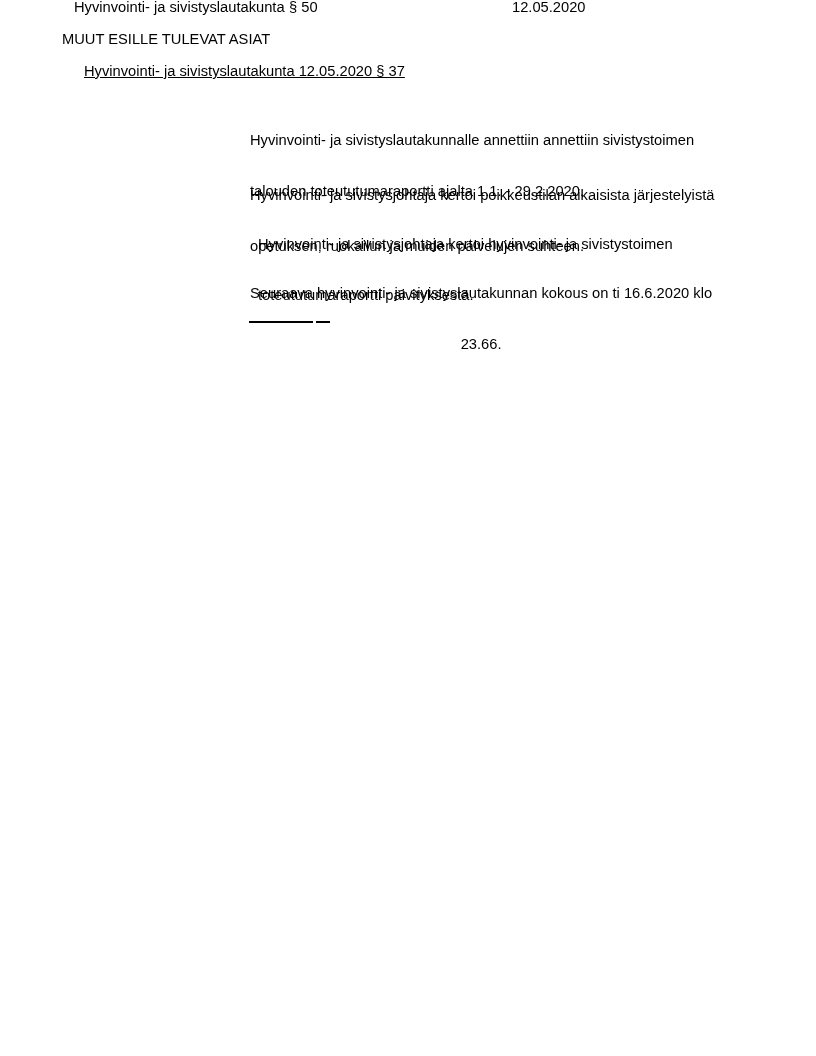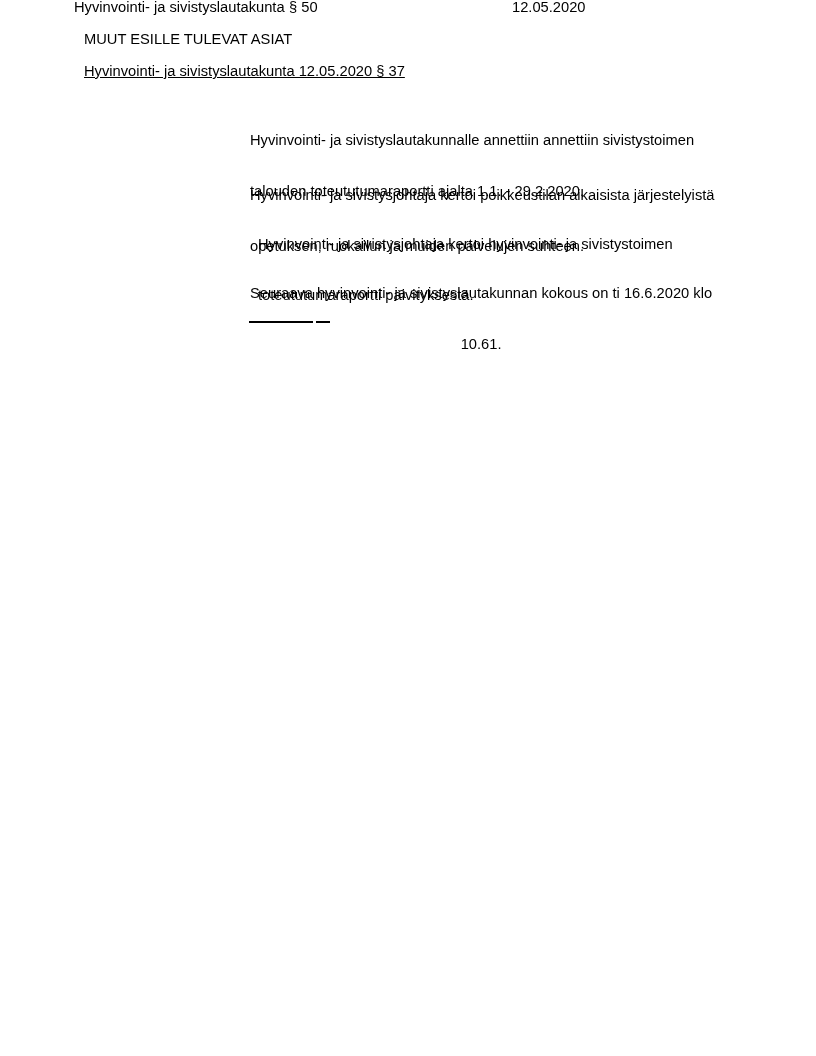--- a/index.html
+++ b/index.html
@@ -18,21 +18,21 @@
     line-height: 17px;
     overflow: hidden;
   }
   .line, .para {
     position: absolute;
     white-space: pre;
   }
   .header-committee { left: 74px;  top: -1px; }
   .header-section   { left: 289px; top: -1px; }
   .header-date      { left: 512px; top: -1px; }
-  .doc-title        { left: 84px;  top: 31px; }
+  .doc-title        { left: 62px;  top: 31px; }
   .doc-subheader    { left: 84px;  top: 63px; text-decoration: underline; }
   .para { left: 250px; }
   .para-1 { top: 98px; }
   .para-2 { top: 153px; }
   .para-3 { top: 202px; margin-left: 8px; }
   .para-4 { top: 251px; text-align: center; }
   .sig-seg {
     position: absolute;
     top: 321px;
     height: 1.5px;
@@ -66,19 +66,19 @@
     <div>opetuksen, ruokailun ja muiden palvelujen suhteen.</div>
   </div>
 
   <div class="para para-3">
     <div>Hyvinvointi- ja sivistysjohtaja kertoi hyvinvointi- ja sivistystoimen</div>
     <div>toteututumaraportti päivityksestä.</div>
   </div>
 
   <div class="para para-4">
     <div>Seuraava hyvinvointi- ja sivistyslautakunnan kokous on ti 16.6.2020 klo</div>
-    <div>10.61.</div>
+    <div>23.66.</div>
   </div>
 
   <div class="sig-seg sig-seg-1"></div>
   <div class="sig-seg sig-seg-2"></div>
 
 </div>
 
 </body></html>

